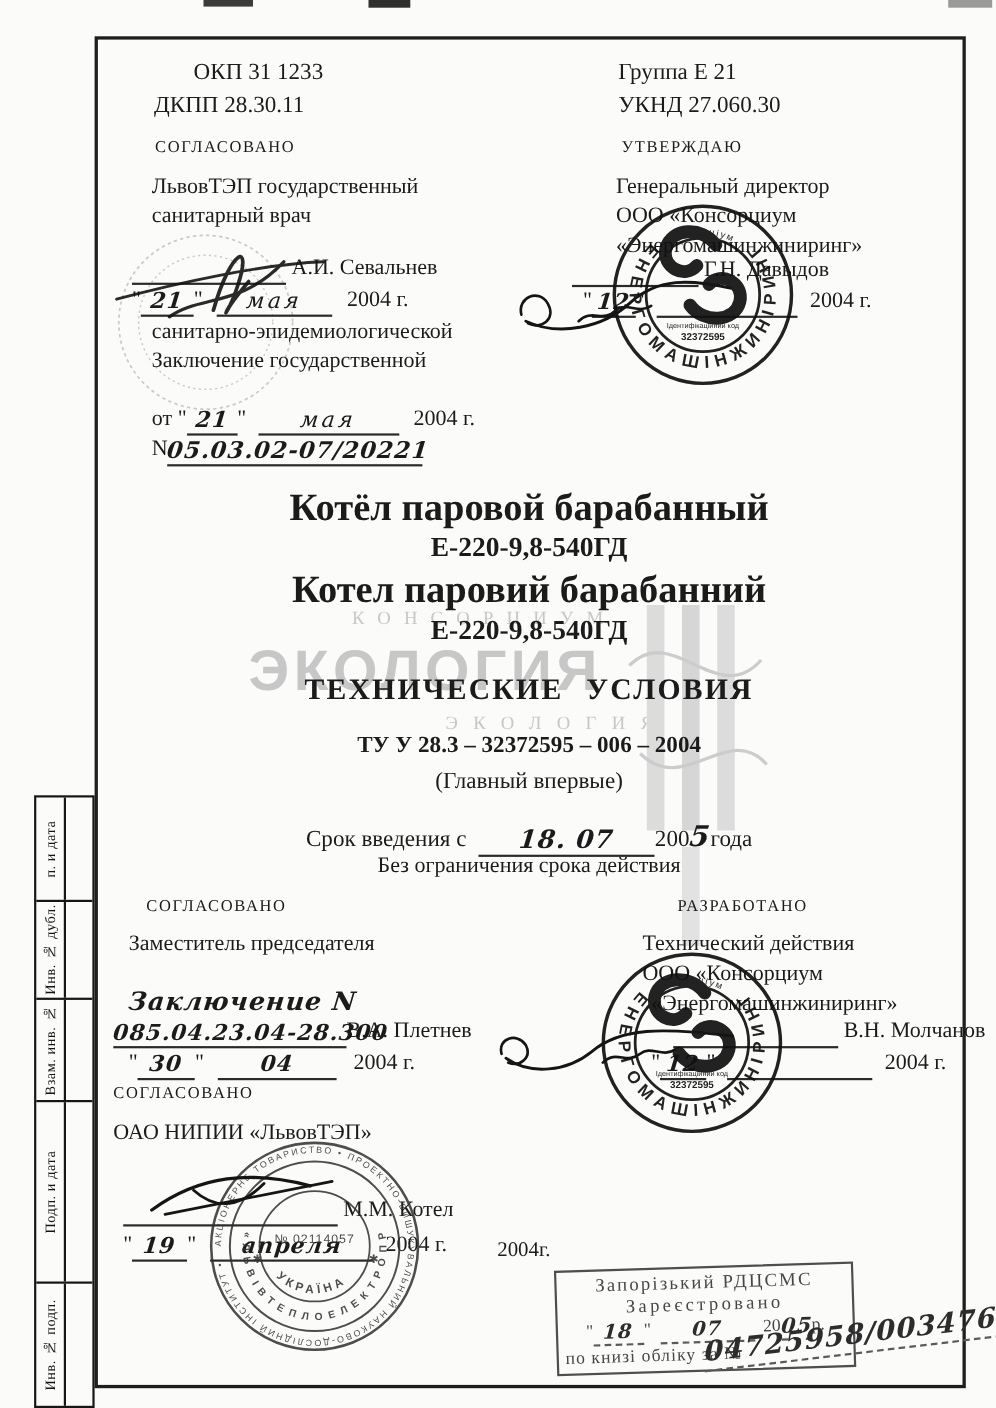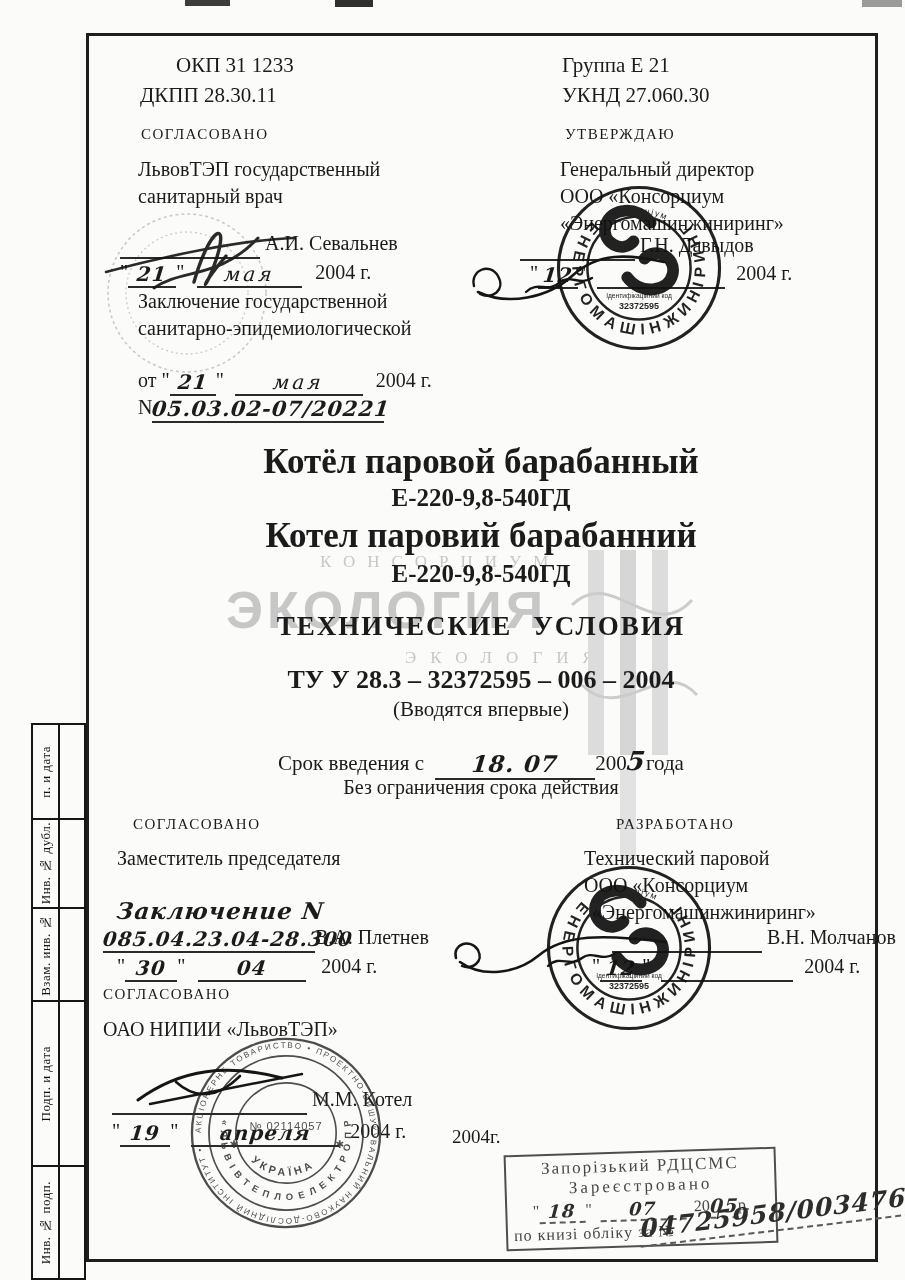--- a/index.html
+++ b/index.html
@@ -68,22 +68,22 @@
 <div class="abs row z2" style="left:120px;top:232px">
   <span class="u" style="width:140px">&nbsp;</span>
   <span>А.И. Севальнев</span>
 </div>
 <div class="abs row z2" style="left:120px;top:261px">
   <span>"</span><span class="u" style="width:48px"><span class="hw b">21</span></span><span>"</span>
   <span class="u" style="width:105px;margin-left:8px"><span class="hw" style="letter-spacing:3px">мая</span></span>
   <span style="margin-left:8px">2004 г.</span>
 </div>
 <div class="abs f20 z2" style="left:138px;top:288px">
+  <div>санитарно-эпидемиологической</div>
   <div>Заключение государственной</div>
-  <div>санитарно-эпидемиологической</div>
 </div>
 <div class="abs row z2" style="left:138px;top:369px">
   <span>от</span>
   <span>"</span><span class="u" style="width:46px"><span class="hw b">21</span></span><span>"</span>
   <span class="u" style="width:128px;margin-left:6px"><span class="hw" style="letter-spacing:3px">мая</span></span>
   <span style="margin-left:8px">2004 г.</span>
 </div>
 <div class="abs row z2" style="left:138px;top:396px">
   <span>N</span><span class="u" style="width:232px"><span class="hw b" style="font-size:21px">05.03.02-07/20221</span></span>
 </div>
@@ -102,22 +102,22 @@
   <span>"</span><span class="u" style="width:40px"><span class="hw b">12</span></span><span>"</span>
   <span class="u" style="width:128px;margin-left:6px">&nbsp;</span>
   <span style="margin-left:6px">2004 г.</span>
 </div>
 
 <div class="abs ctr b z2" style="left:86px;top:442px;width:790px;font-size:35px">Котёл паровой барабанный</div>
 <div class="abs ctr b z2" style="left:86px;top:484px;width:790px;font-size:25px">Е-220-9,8-540ГД</div>
 <div class="abs ctr b z2" style="left:86px;top:516px;width:790px;font-size:35px">Котел паровий барабанний</div>
 <div class="abs ctr b z2" style="left:86px;top:560px;width:790px;font-size:25px">Е-220-9,8-540ГД</div>
 <div class="abs ctr b z2 ws12" style="left:86px;top:611px;width:790px;font-size:27px;letter-spacing:2px">ТЕХНИЧЕСКИЕ УСЛОВИЯ</div>
-<div class="abs ctr b z2" style="left:86px;top:665px;width:790px;font-size:26px">ТУ У 28.3 – 32372595 – 006 – 2004</div>
-<div class="abs ctr z2" style="left:86px;top:697px;width:790px;font-size:21px">(Вводятся впервые)</div>
+<div class="abs ctr b z2" style="left:86px;top:665px;width:790px;font-size:21px">ТУ У 28.3 – 32372595 – 006 – 2004</div>
+<div class="abs ctr z2" style="left:86px;top:697px;width:790px;font-size:21px">(Главный впервые)</div>
 
 <div class="abs ctr row z2" style="left:86px;top:746px;width:790px;font-size:21px">
   <span>Срок введения с</span>
   <span class="u" style="width:160px;margin-left:6px"><span class="hw b" style="font-size:23px">18. 07</span></span><span>200</span><span class="hw b" style="font-size:26px">5</span><span>года</span>
 </div>
 <div class="abs ctr z2" style="left:86px;top:776px;width:790px;font-size:20px">Без ограничения срока действия</div>
 
 <div class="abs hd z2" style="left:133px;top:816px">СОГЛАСОВАНО</div>
 <div class="abs f20 z2" style="left:117px;top:845px">
   <div>Заместитель председателя</div>
@@ -129,21 +129,21 @@
   <span class="u" style="width:212px"><span class="hw b" style="font-size:20px">085.04.23.04-28.300</span></span><span>В.А. Плетнев</span>
 </div>
 <div class="abs row z2" style="left:117px;top:955px">
   <span>"</span><span class="u" style="width:52px"><span class="hw b">30</span></span><span>"</span>
   <span class="u" style="width:108px;margin-left:8px"><span class="hw b">04</span></span>
   <span style="margin-left:10px">2004 г.</span>
 </div>
 
 <div class="abs hd z2" style="left:616px;top:816px">РАЗРАБОТАНО</div>
 <div class="abs f20 z2" style="left:584px;top:845px">
-  <div>Технический паровой</div>
+  <div>Технический действия</div>
   <div>ООО «Консорциум</div>
   <div style="padding-left:8px">«Энергомашинжиниринг»</div>
 </div>
 <div class="abs row z2" style="left:612px;top:926px">
   <span class="u" style="width:150px">&nbsp;</span>
   <span>В.Н. Молчанов</span>
 </div>
 <div class="abs row z2" style="left:592px;top:955px">
   <span>"</span><span class="u" style="width:42px"><span class="hw b">12</span></span><span>"</span>
   <span class="u" style="width:132px;margin-left:6px">&nbsp;</span>

